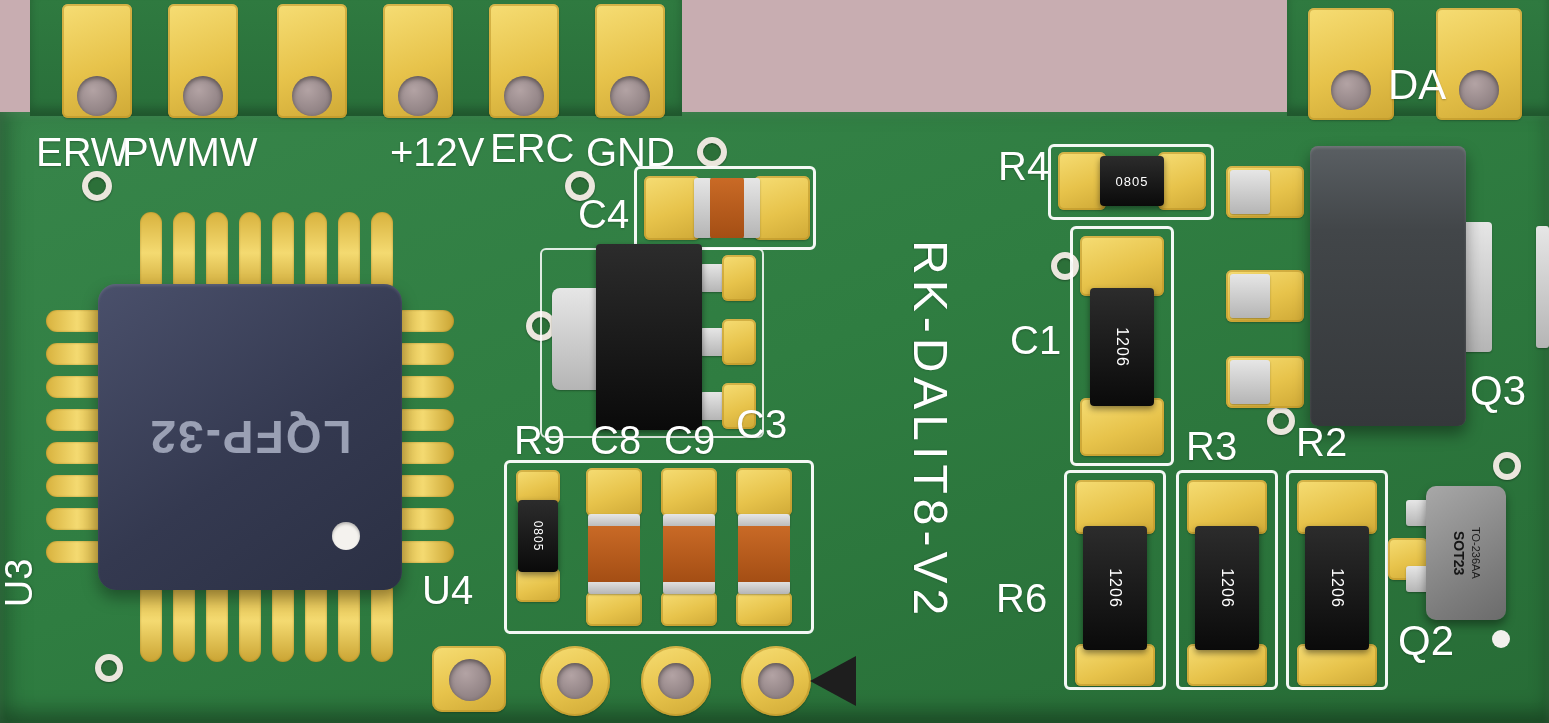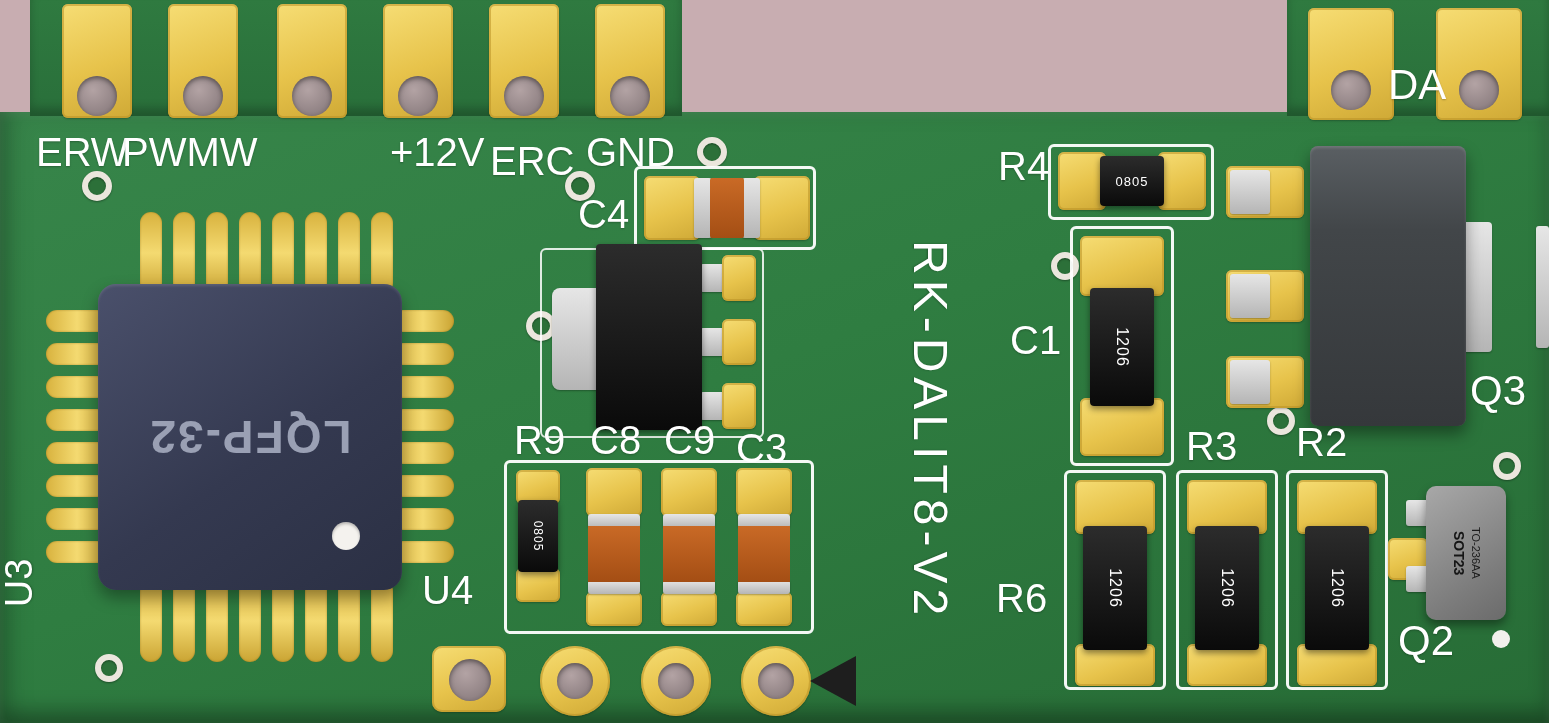--- a/index.html
+++ b/index.html
@@ -51,21 +51,21 @@
   <div class="abs pad" style="left:489px;top:4px;width:70px;height:114px">
       <div class="abs hole" style="left:15px;top:72px;width:40px;height:40px"></div>
     </div>
   <div class="abs pad" style="left:595px;top:4px;width:70px;height:114px">
       <div class="abs hole" style="left:15px;top:72px;width:40px;height:40px"></div>
     </div>
 
   <span class="abs lbl" style="left:36px;top:132px">ERW</span>
   <span class="abs lbl" style="left:122px;top:132px">PWMW</span>
   <span class="abs lbl" style="left:390px;top:132px">+12V</span>
-  <span class="abs lbl" style="left:490px;top:141px">ERC</span>
+  <span class="abs lbl" style="left:490px;top:128px">ERC</span>
   <span class="abs lbl" style="left:586px;top:132px">GND</span>
 
   <div class="abs pad" style="left:1308px;top:8px;width:86px;height:112px">
       <div class="abs hole" style="left:23px;top:62px;width:40px;height:40px"></div>
     </div>
   <div class="abs pad" style="left:1436px;top:8px;width:86px;height:112px">
       <div class="abs hole" style="left:23px;top:62px;width:40px;height:40px"></div>
     </div>
   <span class="abs lbl" style="left:1388px;top:64px;font-size:42px">DA</span>
 
@@ -141,21 +141,21 @@
   <i class="abs metal" style="left:700px;top:328px;width:26px;height:28px"></i>
   <i class="abs metal" style="left:700px;top:392px;width:26px;height:28px"></i>
   <div class="abs pad" style="left:722px;top:255px;width:34px;height:46px"></div>
   <div class="abs pad" style="left:722px;top:319px;width:34px;height:46px"></div>
   <div class="abs pad" style="left:722px;top:383px;width:34px;height:46px"></div>
   <div class="abs blackc" style="left:596px;top:244px;width:106px;height:186px"></div>
 
   <span class="abs lbl" style="left:514px;top:420px">R9</span>
   <span class="abs lbl" style="left:590px;top:420px">C8</span>
   <span class="abs lbl" style="left:664px;top:420px">C9</span>
-  <span class="abs lbl" style="left:736px;top:428px">C3</span>
+  <span class="abs lbl" style="left:736px;top:404px">C3</span>
   <div class="abs silk" style="left:504px;top:460px;width:310px;height:174px"></div>
 
   <div class="abs pad" style="left:516px;top:470px;width:44px;height:34px"></div>
   <div class="abs pad" style="left:516px;top:568px;width:44px;height:34px"></div>
   <div class="abs blackc" style="left:518px;top:500px;width:40px;height:72px">
     <span class="code rot90" style="font-size:12px">0805</span>
   </div>
 
   <div class="abs pad" style="left:586px;top:468px;width:56px;height:48px"></div>
   <div class="abs pad" style="left:586px;top:592px;width:56px;height:34px"></div>

